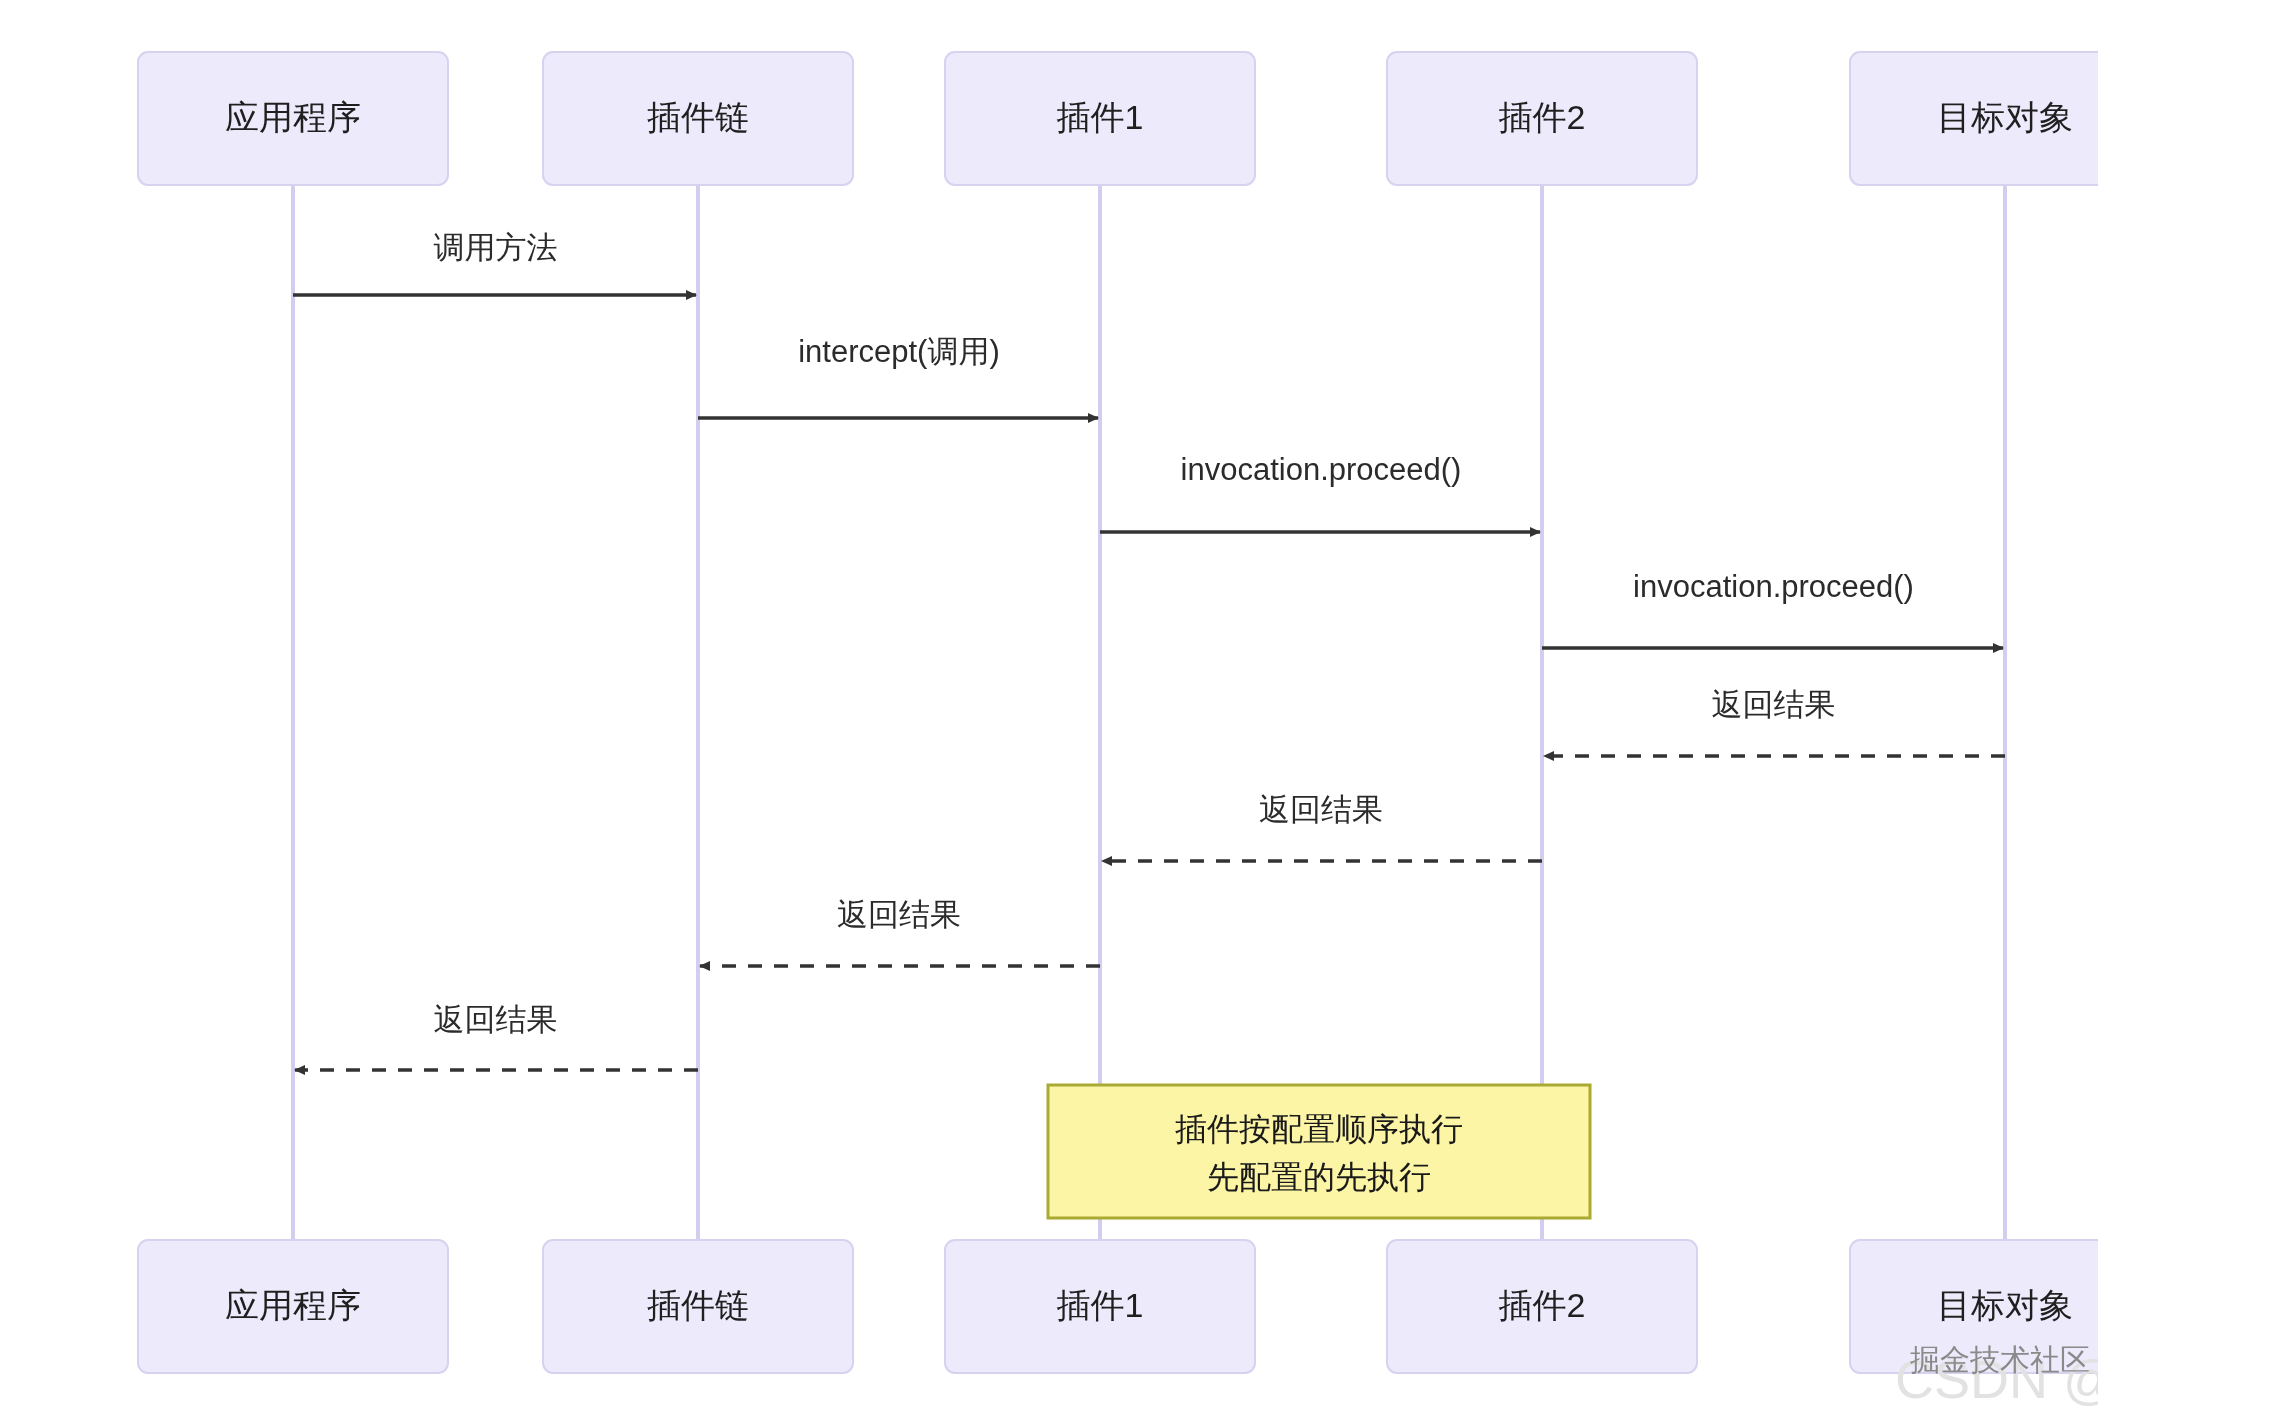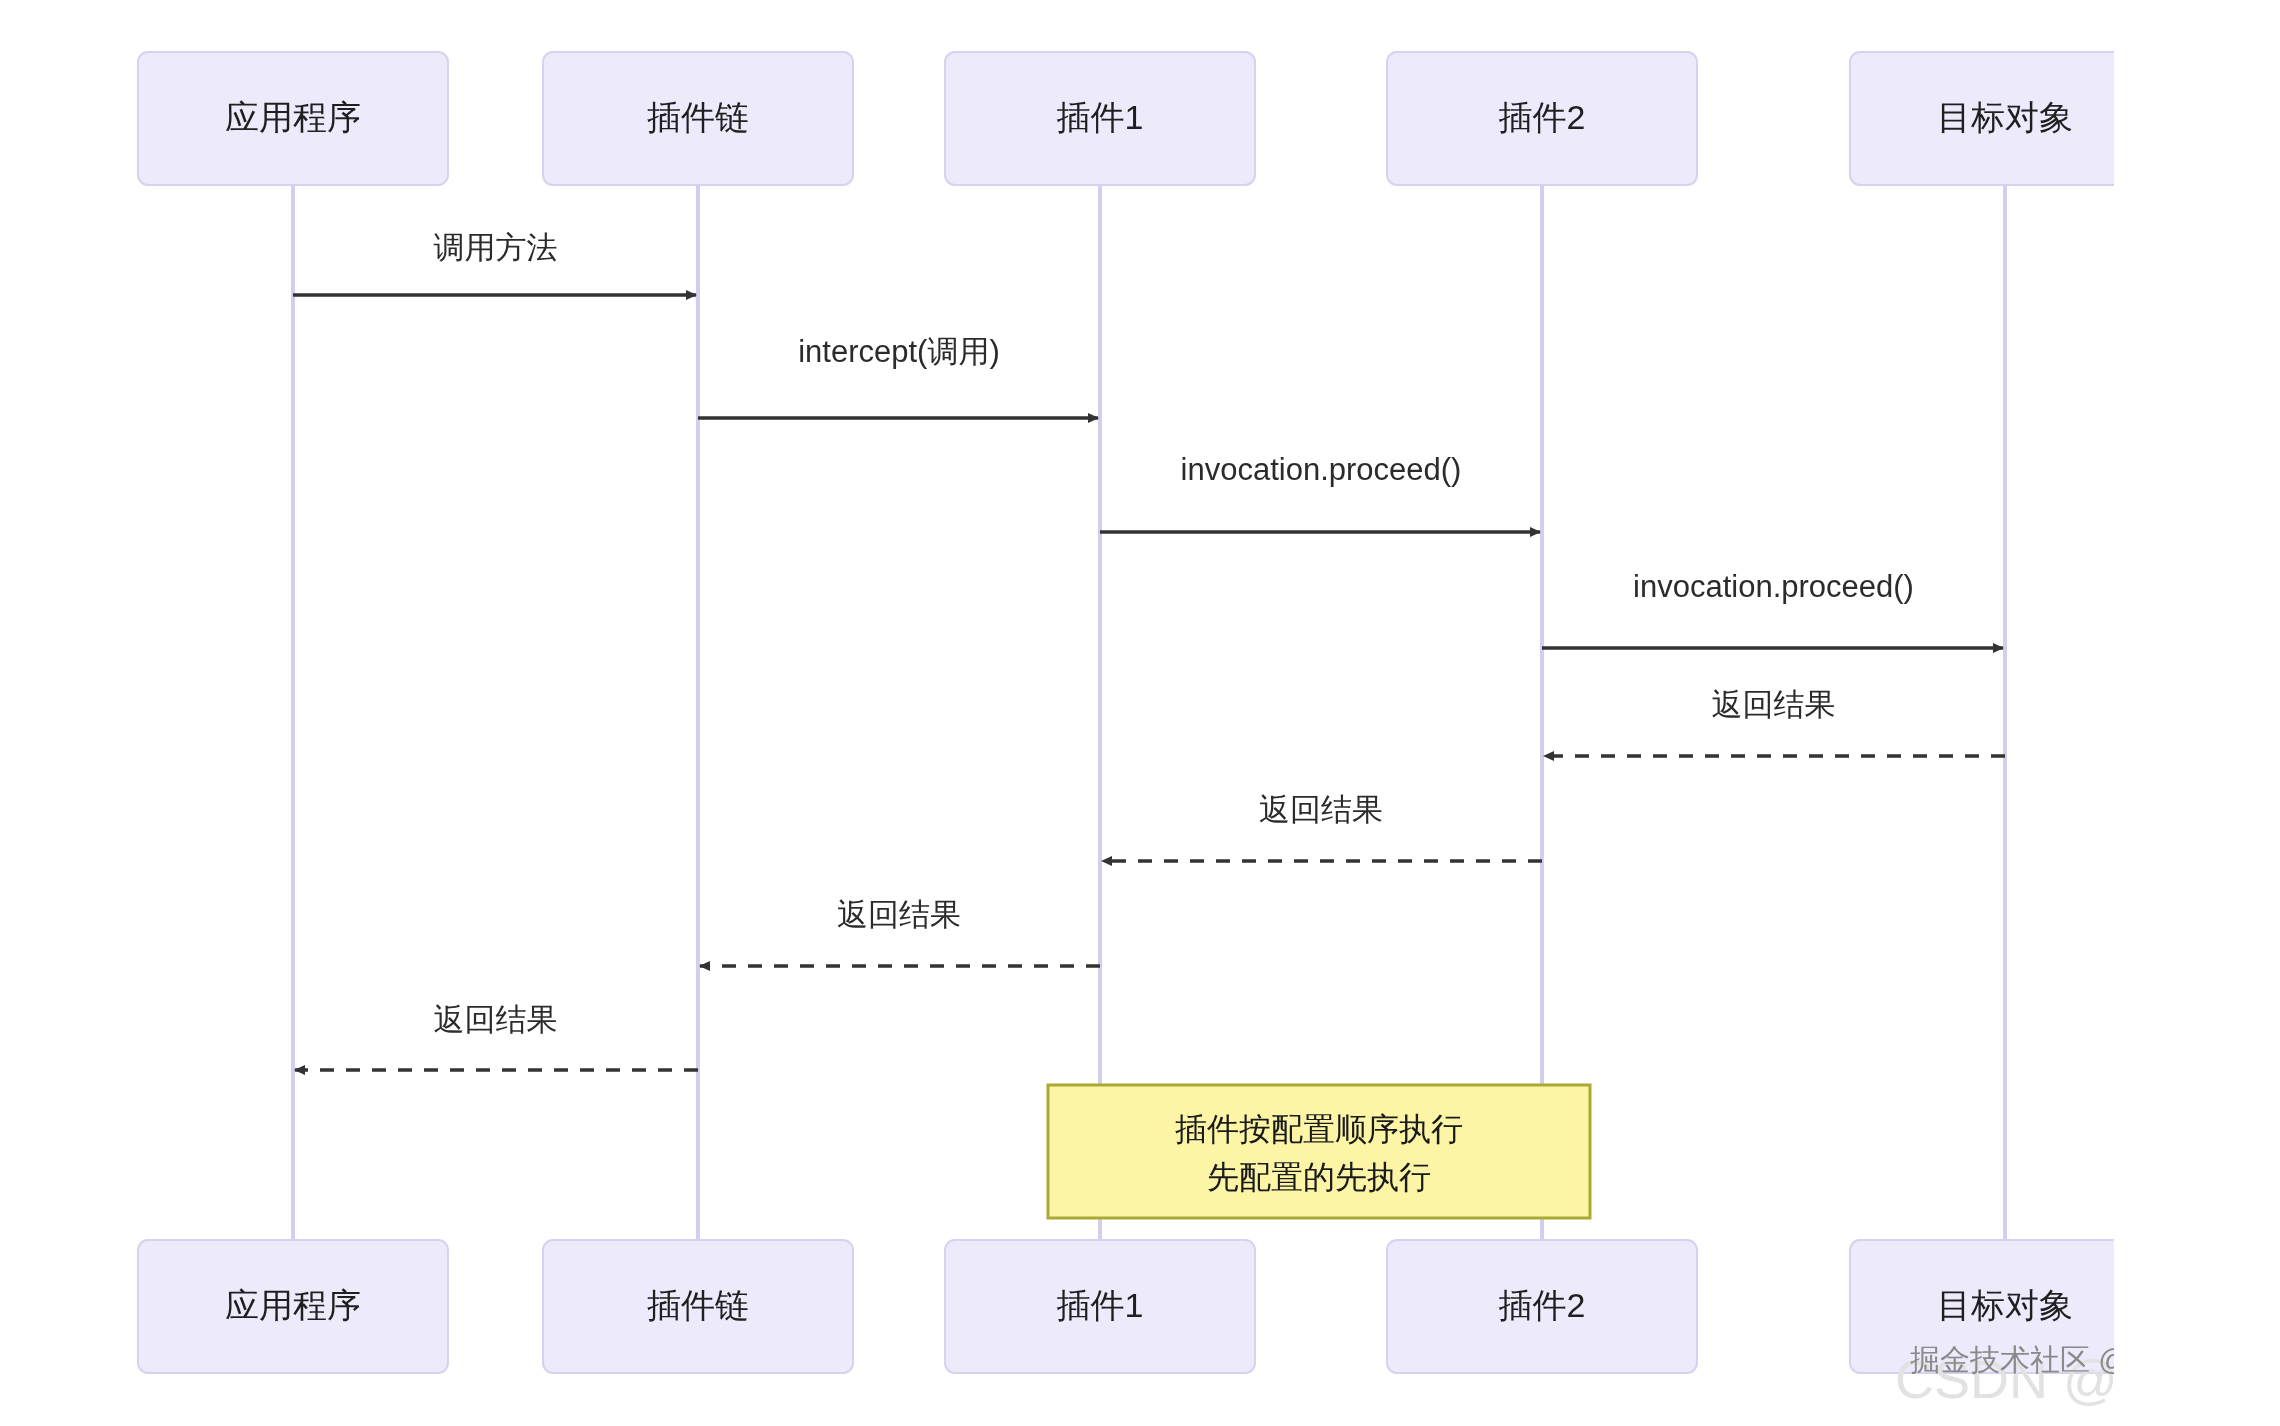--- a/index.html
+++ b/index.html
@@ -10,21 +10,20 @@
   }
   body {
     font-family: "Liberation Sans", "DejaVu Sans", sans-serif;
   }
   #diagram-root {
     position: relative;
     width: 2098px;
     height: 1426px;
     background: #ffffff;
     overflow: hidden;
-    padding-left: 16px;
   }
   #diagram-svg {
     position: absolute;
     left: 0;
     top: 0;
     width: 2280px;
     height: 1426px;
     display: block;
   }
   .participant-box {

